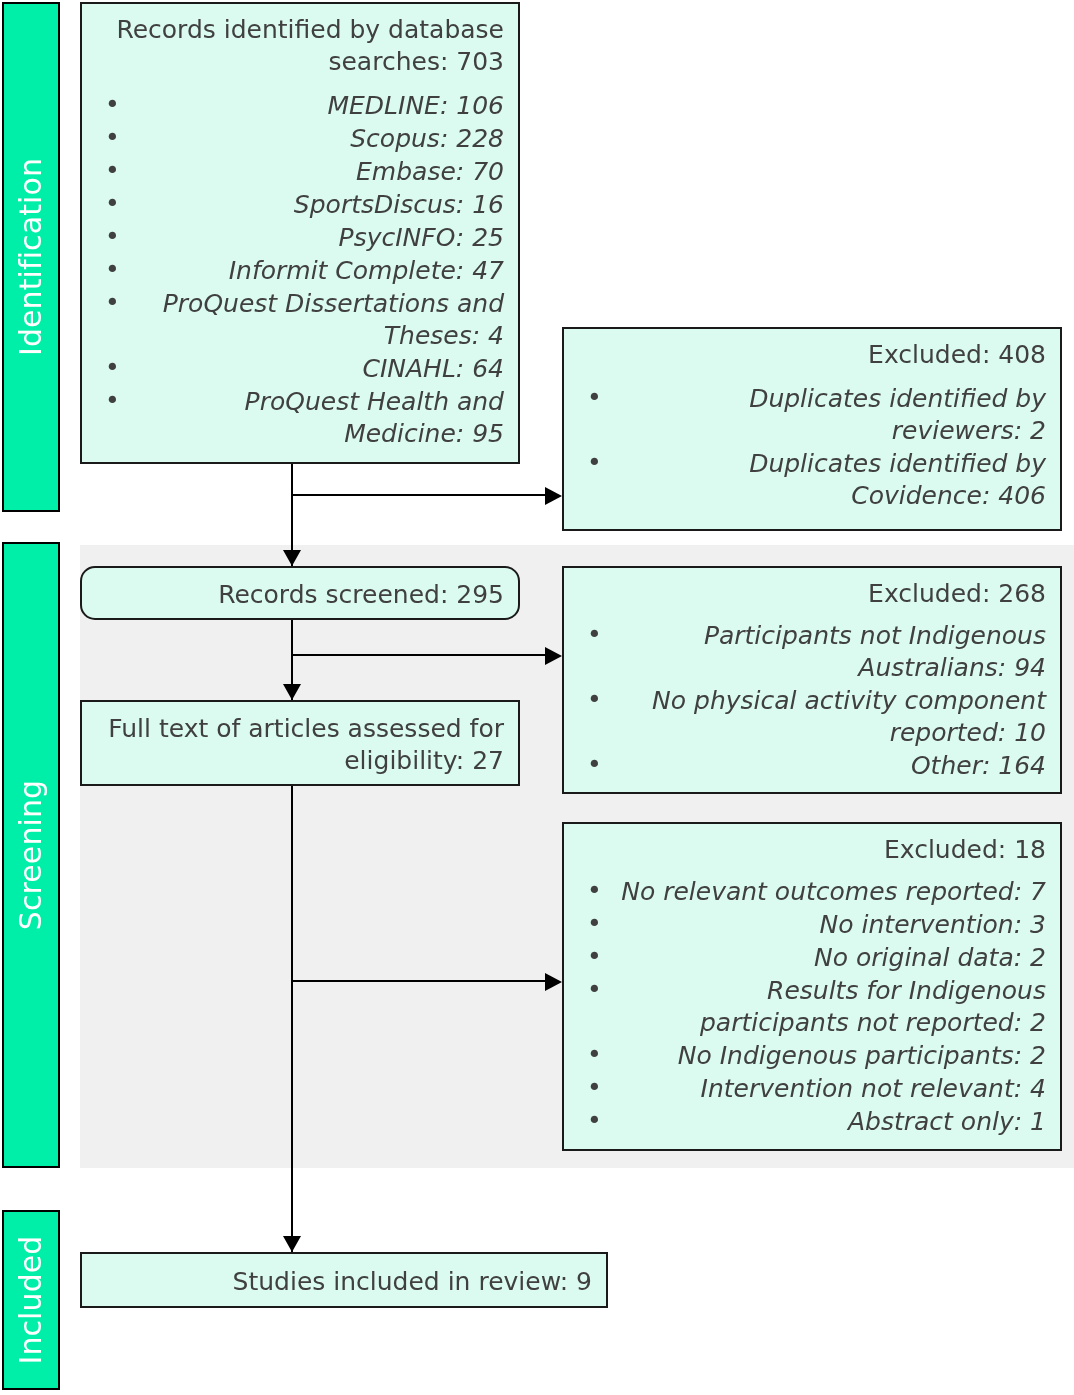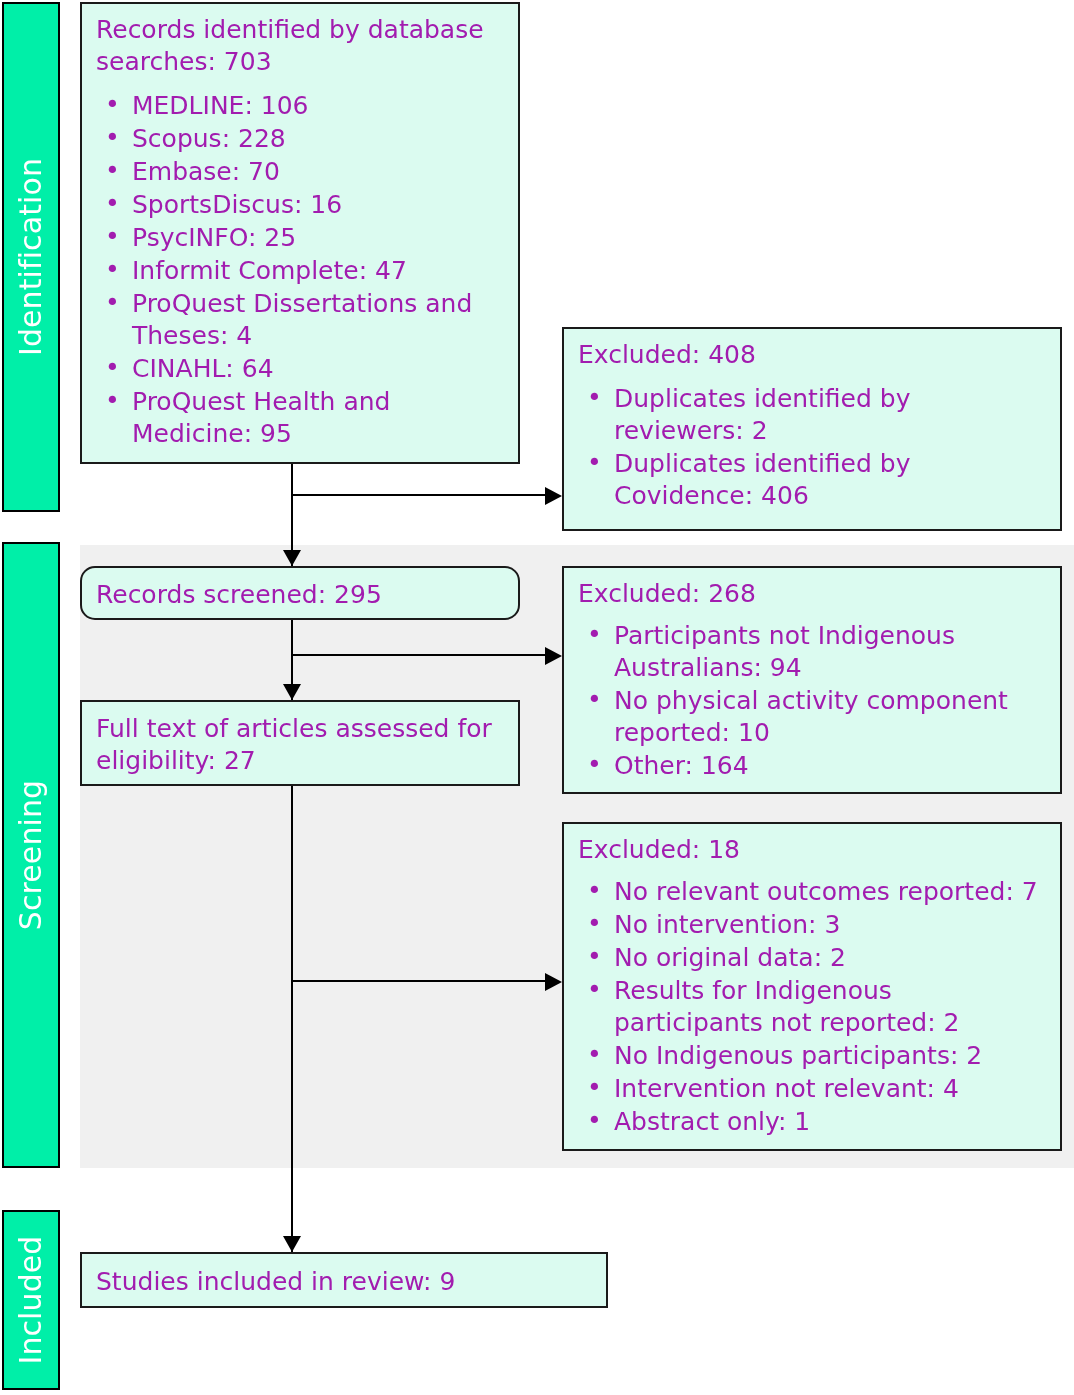--- a/index.html
+++ b/index.html
@@ -50,31 +50,33 @@
   #stage-screening      { left: 2px;  top: 542px;  width: 58px; height: 626px; }
   #stage-included       { left: 2px;  top: 1210px; width: 58px; height: 180px; }
 
   
   .box {
     position: absolute;
     background: #dbfbf0;
     border: 2px solid #1a1a1a;
     box-sizing: border-box;
     padding: 10px 14px 12px 14px;
-    color: #a21caf;
+    color: #404040;
+    text-align: right;
   }
   .box .headline {
     font-size: 25px;
     line-height: 1.28;
     margin: 0;
   }
   .box ul {
     list-style: none;
     margin: 12px 0 0 0;
     padding: 0;
+    font-style: italic;
   }
   .box ul.tight { margin-top: 10px; }
   .box li {
     font-size: 25px;
     line-height: 1.28;
     position: relative;
     padding-left: 36px;
     margin: 0 0 1px 0;
   }
   .box li::before {

